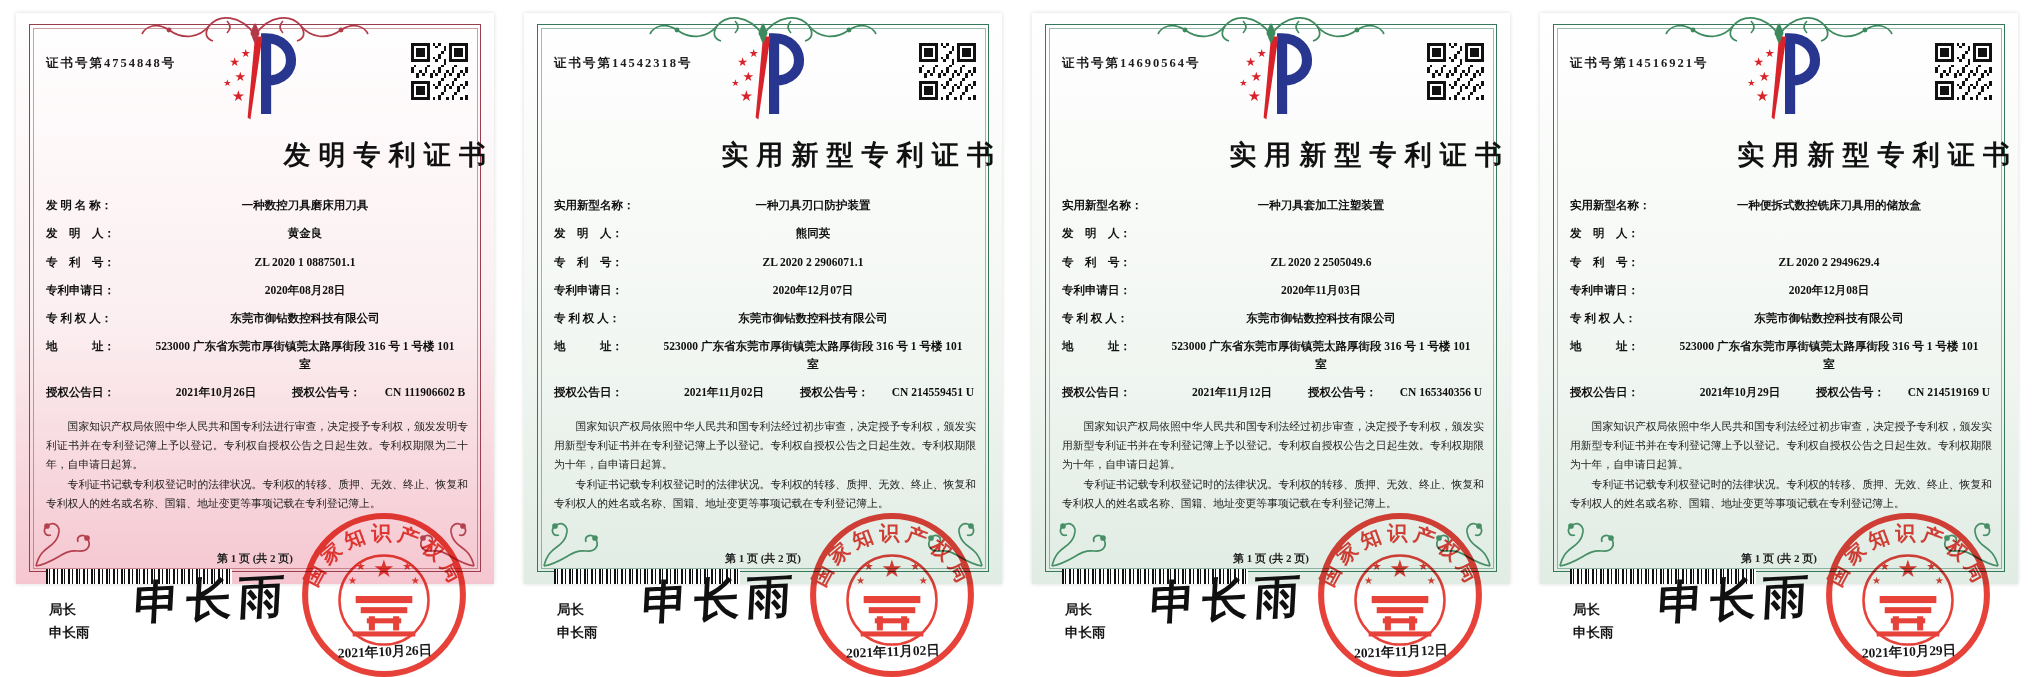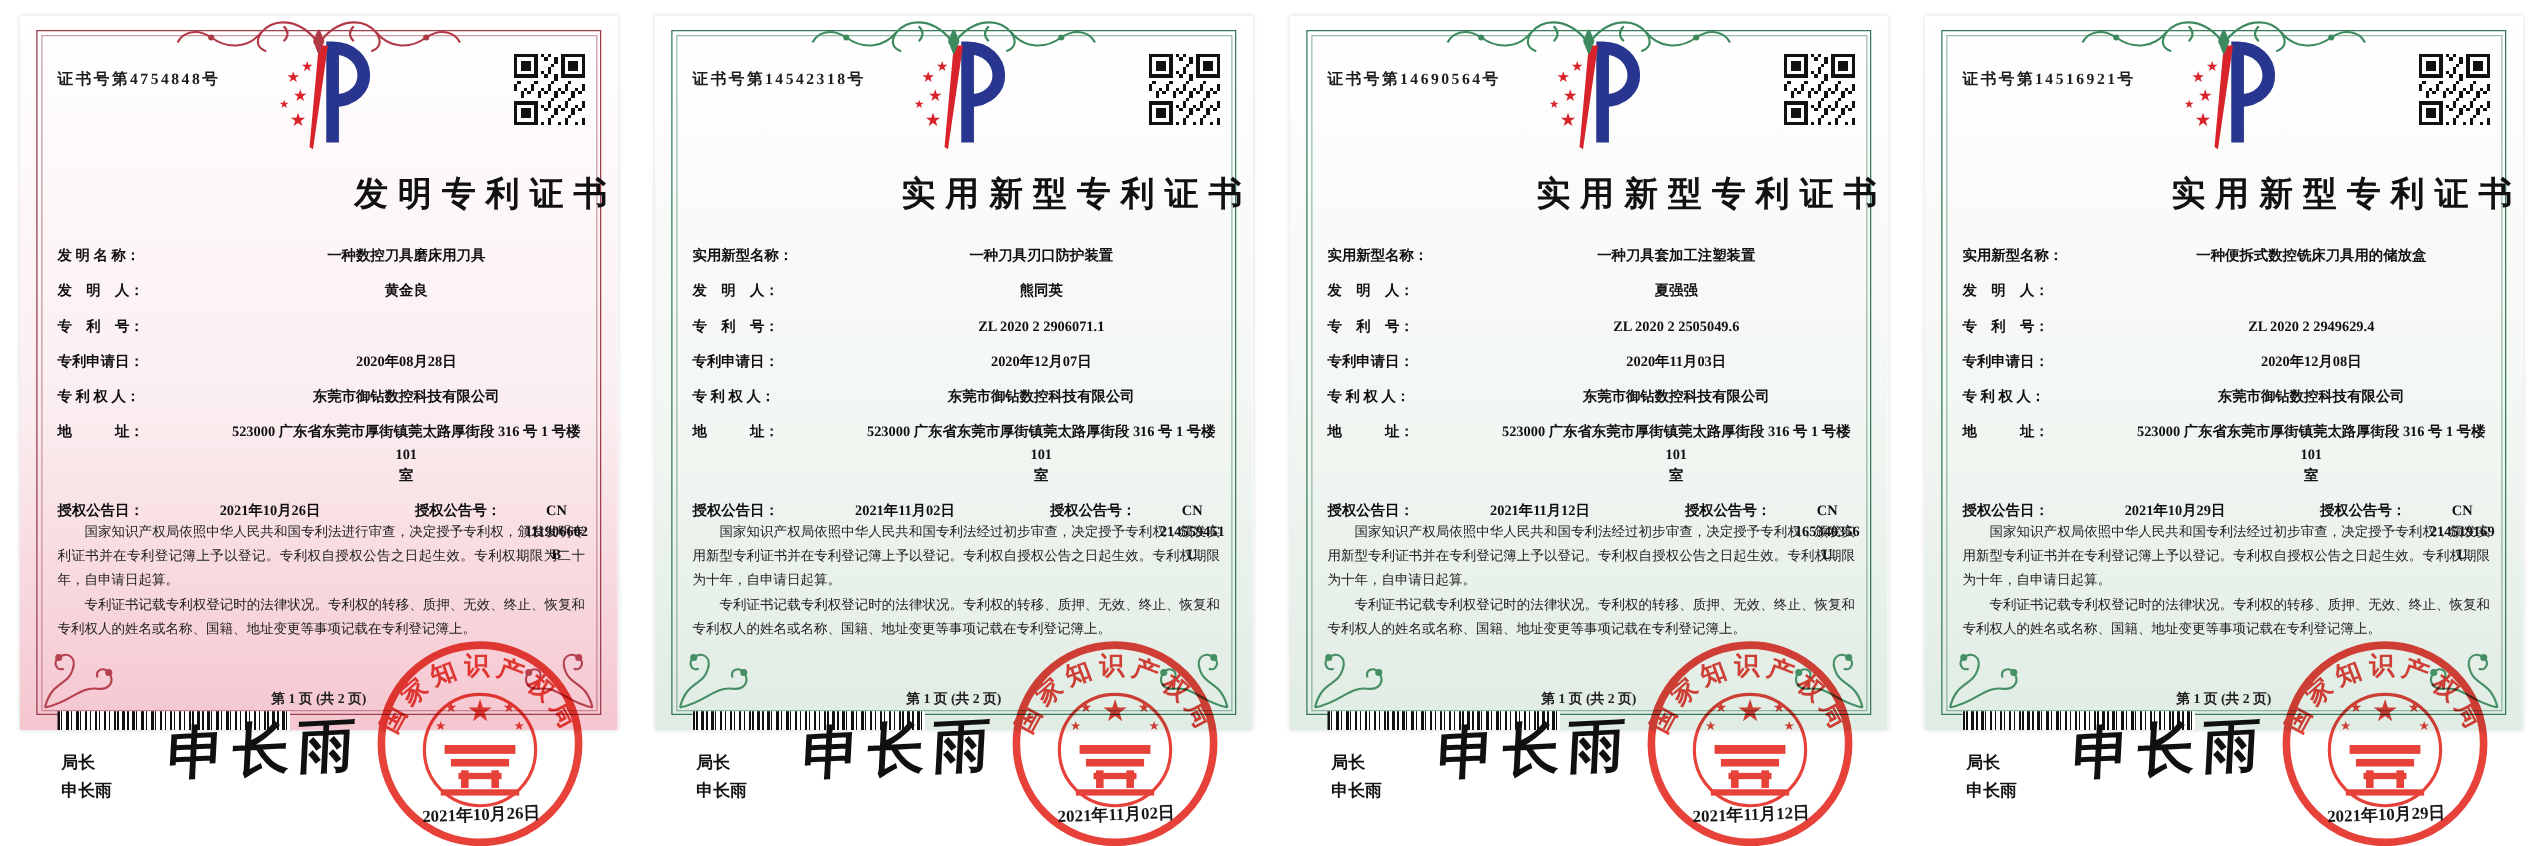--- a/index.html
+++ b/index.html
@@ -22,21 +22,21 @@
     letter-spacing:2px; color:#1d1d1d; }
   .logo { position:absolute; left:50%; top:12px; transform:translateX(-50%); }
   .qr { position:absolute; right:26px; top:30px; width:57px; height:57px; background:#fff; }
   .qr svg { width:100%; height:100%; shape-rendering:crispEdges; }
 
   .title { position:absolute; left:0; right:0; top:124px; text-align:right;
     font-size:27px; font-weight:700; color:#111; letter-spacing:.3em; text-indent:.3em; }
 
   .fields { position:absolute; left:30px; right:24px; top:184px; font-size:11.5px;
     font-weight:700; color:#101010; }
-  .row { display:flex; margin-bottom:11px; line-height:1.5;gap:40px; }
+  .row { display:flex; margin-bottom:11px; line-height:1.5; }
   .lbl { flex:0 0 94px; white-space:nowrap; }
   .val { flex:1;text-align:center; }
   .addr2 { display:block; }
   .row.grant { display:flex; }
   .grant-left { display:flex; flex:0 0 58%; }
   .grant-right { display:flex; flex:1; }
   .grant-right .lbl { flex:0 0 88px; }
 
   .body-text { position:absolute; left:30px; right:26px; top:404px; font-size:10.8px;
     line-height:1.78; color:#1c1c1c; text-align:justify; }
@@ -194,20 +194,21 @@
         <div class="row">
           <span class="lbl">发 明 名 称：</span>
           <span class="val">一种数控刀具磨床用刀具</span>
         </div>
         <div class="row">
           <span class="lbl">发　明　人：</span>
           <span class="val">黄金良</span>
         </div>
         <div class="row">
           <span class="lbl">专　利　号：</span>
+          <span class="val">ZL 2020 1 0887501.1</span>
         </div>
         <div class="row">
           <span class="lbl">专利申请日：</span>
           <span class="val">2020年08月28日</span>
         </div>
         <div class="row">
           <span class="lbl">专 利 权 人：</span>
           <span class="val">东莞市御钻数控科技有限公司</span>
         </div>
         <div class="row">
@@ -617,21 +618,20 @@
 
       <div class="title">实用新型专利证书</div>
 
       <div class="fields">
         <div class="row">
           <span class="lbl">实用新型名称：</span>
           <span class="val">一种刀具套加工注塑装置</span>
         </div>
         <div class="row">
           <span class="lbl">发　明　人：</span>
-          <span class="val">夏强强</span>
         </div>
         <div class="row">
           <span class="lbl">专　利　号：</span>
           <span class="val">ZL 2020 2 2505049.6</span>
         </div>
         <div class="row">
           <span class="lbl">专利申请日：</span>
           <span class="val">2020年11月03日</span>
         </div>
         <div class="row">

